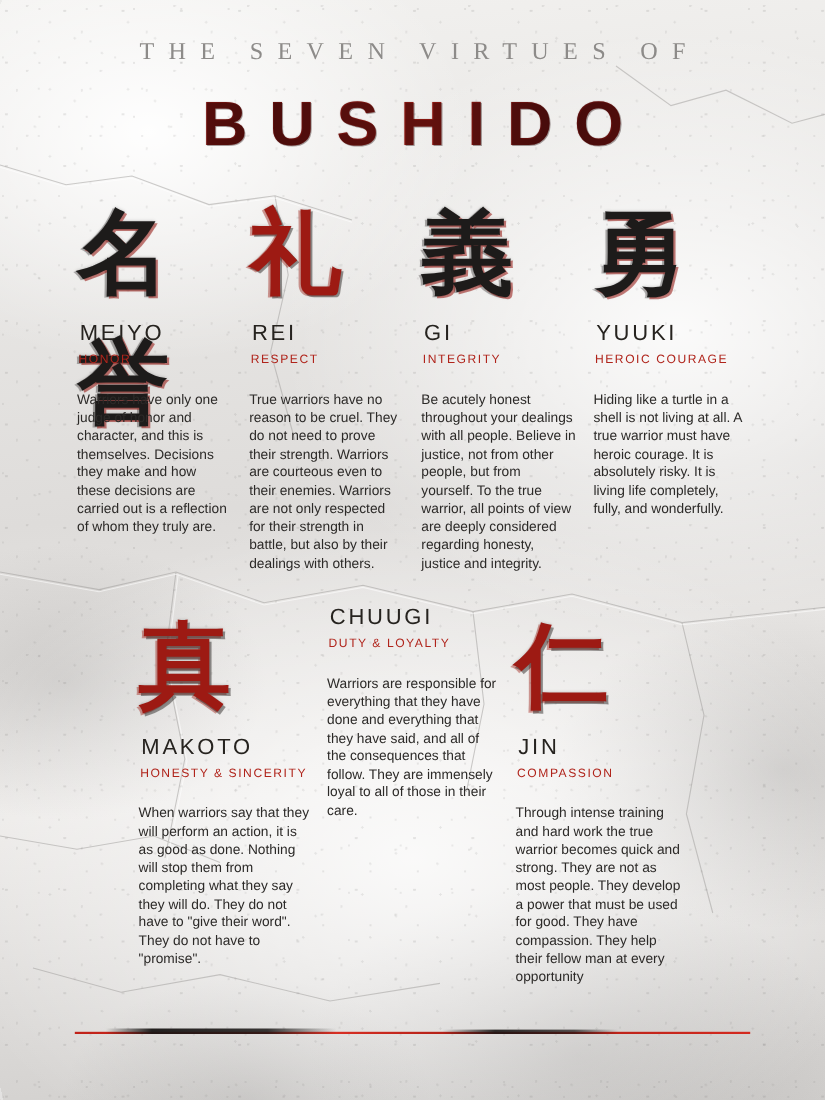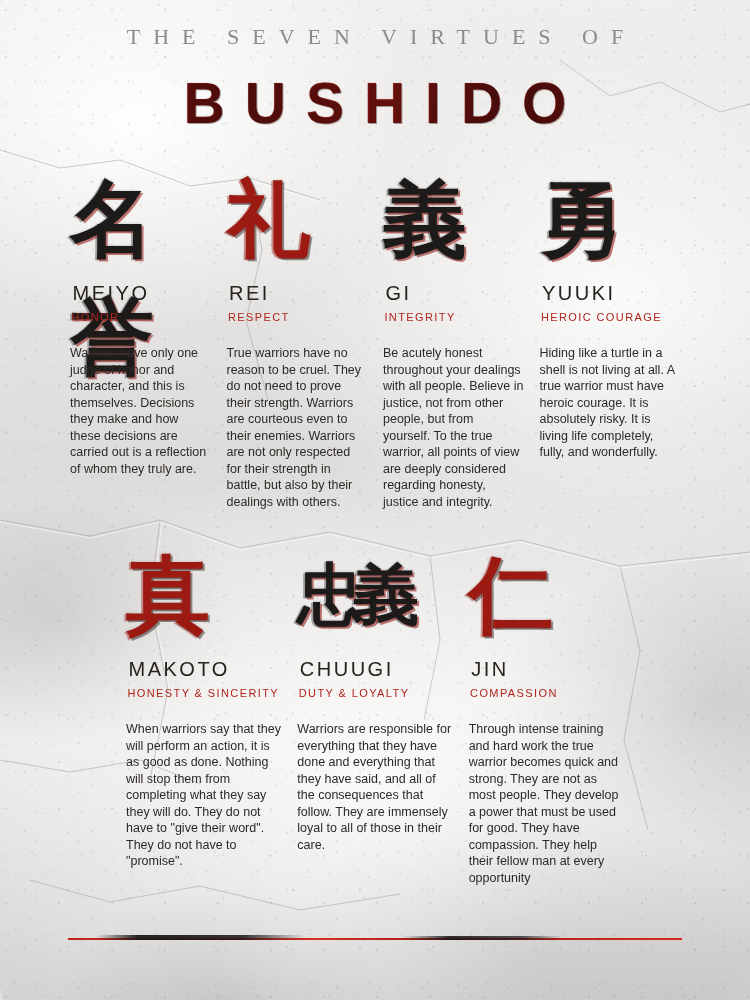--- a/index.html
+++ b/index.html
@@ -60,21 +60,21 @@
 
   .content {
     position: relative;
     z-index: 5;
     width: 100%;
     height: 100%;
   }
 
   
   .header {
-    padding-top: 24px;
+    padding-top: 34px;
     text-align: center;
   }
   .eyebrow {
     font-size: 22px;
     letter-spacing: 13px;
     color: #8d8b89;
     font-weight: 400;
     text-indent: 13px;
     text-transform: uppercase;
     font-family: "Liberation Serif", serif;
@@ -262,21 +262,20 @@
     <div class="row row-two">
 
       <div class="virtue">
         <div class="kanji kanji-red">真</div>
         <div class="name">MAKOTO</div>
         <div class="subtitle">HONESTY &amp; SINCERITY</div>
         <div class="desc">When warriors say that they will perform an action, it is as good as done. Nothing will stop them from completing what they say they will do. They do not have to "give their word". They do not have to "promise".</div>
       </div>
 
       <div class="virtue">
-        <div class="kanji kanji-small">忠義</div>
         <div class="name">CHUUGI</div>
         <div class="subtitle">DUTY &amp; LOYALTY</div>
         <div class="desc">Warriors are responsible for everything that they have done and everything that they have said, and all of the consequences that follow. They are immensely loyal to all of those in their care.</div>
       </div>
 
       <div class="virtue">
         <div class="kanji kanji-red">仁</div>
         <div class="name">JIN</div>
         <div class="subtitle">COMPASSION</div>
         <div class="desc">Through intense training and hard work the true warrior becomes quick and strong. They are not as most people. They develop a power that must be used for good. They have compassion. They help their fellow man at every opportunity</div>

